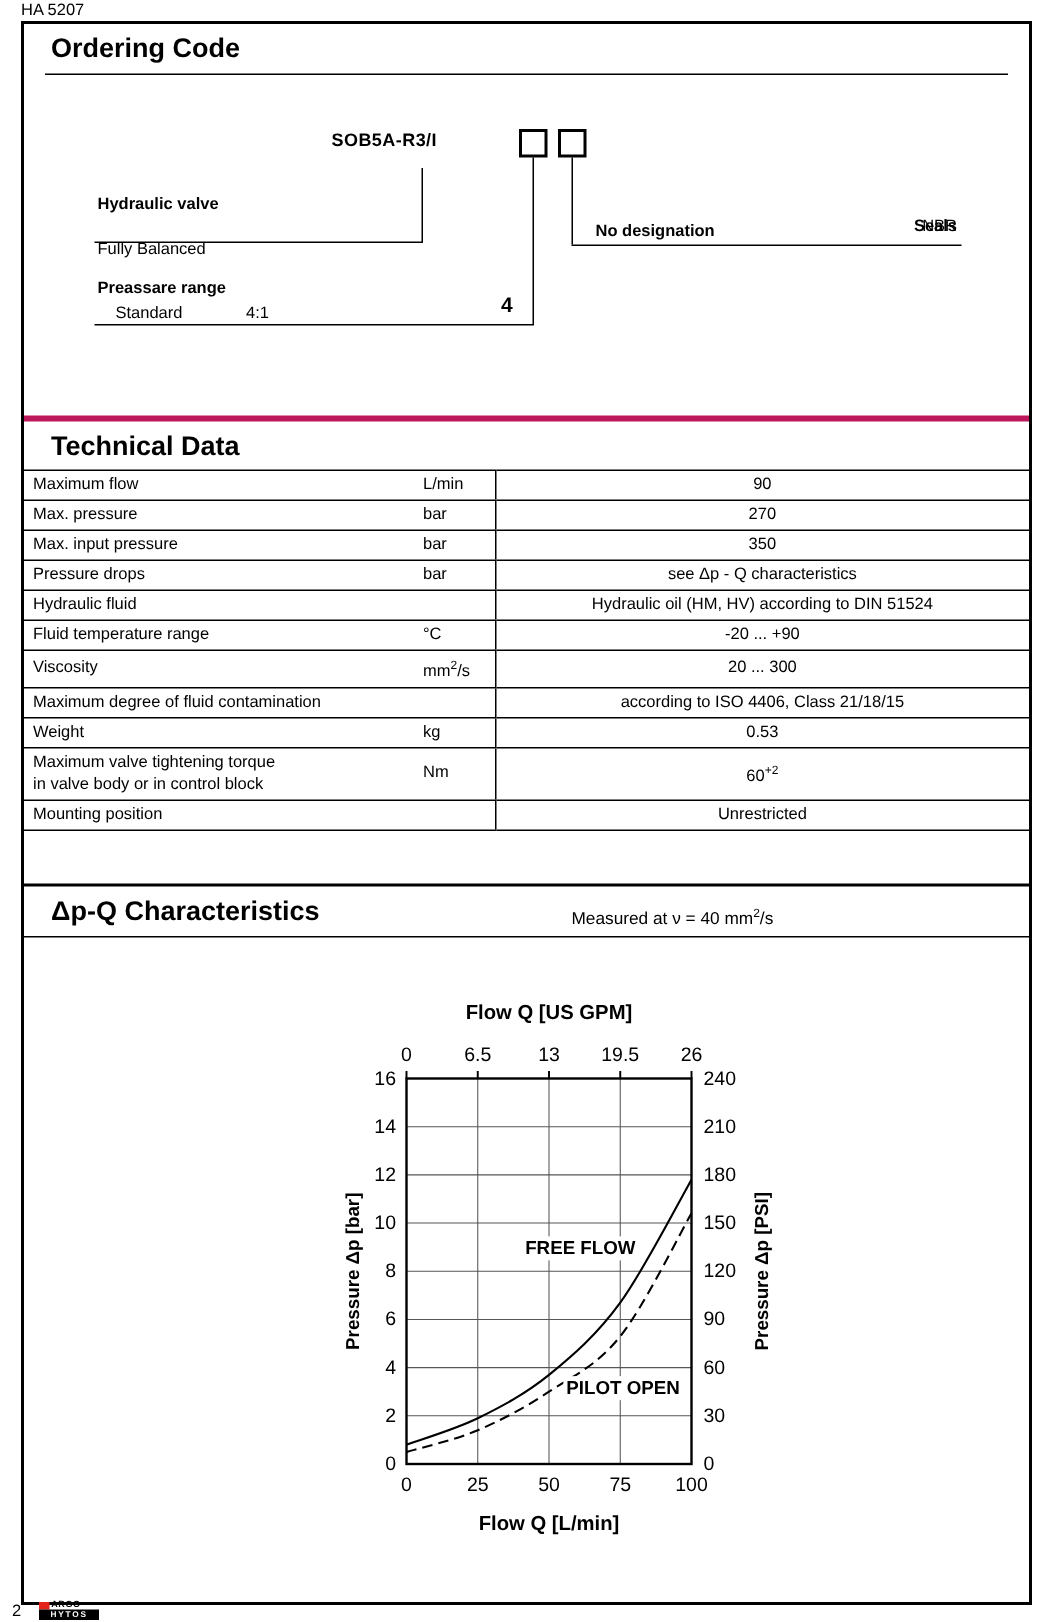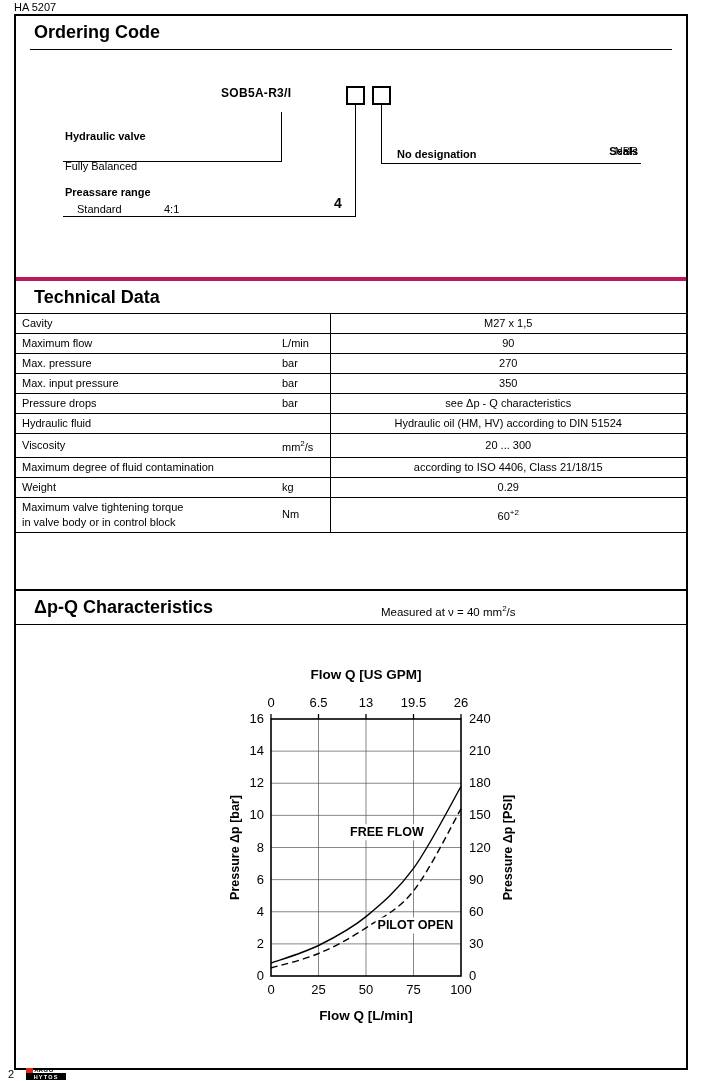--- a/index.html
+++ b/index.html
@@ -83,25 +83,20 @@
       <div class="oc-pcode">4</div>
       <div class="line-v" style="left:339px; top:89px; height:111px;"></div>
       <div class="line-h" style="left:47px; top:200px; width:293px;"></div>
     </div>
 
     <div class="sec sec-technical">
       <h2 class="sec-title">Technical Data</h2>
       <table class="tech-table">
         <tbody>
             <tr>
-              <td class="t-label">Cavity</td>
-              <td class="t-unit"></td>
-              <td class="t-value">M27 x 1,5</td>
-            </tr>
-            <tr>
               <td class="t-label">Maximum flow</td>
               <td class="t-unit">L/min</td>
               <td class="t-value">90</td>
             </tr>
             <tr>
               <td class="t-label">Max. pressure</td>
               <td class="t-unit">bar</td>
               <td class="t-value">270</td>
             </tr>
             <tr>
@@ -113,39 +108,49 @@
               <td class="t-label">Pressure drops</td>
               <td class="t-unit">bar</td>
               <td class="t-value">see Δp - Q  characteristics</td>
             </tr>
             <tr>
               <td class="t-label">Hydraulic fluid</td>
               <td class="t-unit"></td>
               <td class="t-value">Hydraulic oil (HM, HV) according to DIN 51524</td>
             </tr>
             <tr>
+              <td class="t-label">Fluid temperature range</td>
+              <td class="t-unit">°C</td>
+              <td class="t-value">-20 ... +90</td>
+            </tr>
+            <tr>
               <td class="t-label">Viscosity</td>
               <td class="t-unit">mm<sup>2</sup>/s</td>
               <td class="t-value">20 ... 300</td>
             </tr>
             <tr>
               <td class="t-label">Maximum degree of fluid contamination</td>
               <td class="t-unit"></td>
               <td class="t-value">according to ISO 4406, Class 21/18/15</td>
             </tr>
             <tr>
               <td class="t-label">Weight</td>
               <td class="t-unit">kg</td>
-              <td class="t-value">0.29</td>
+              <td class="t-value">0.53</td>
             </tr>
             <tr>
               <td class="t-label">Maximum valve tightening torque
 in valve body or in control block</td>
               <td class="t-unit">Nm</td>
               <td class="t-value">60<sup>+2</sup></td>
+            </tr>
+            <tr>
+              <td class="t-label">Mounting position</td>
+              <td class="t-unit"></td>
+              <td class="t-value">Unrestricted</td>
             </tr>
           </tbody>
       </table>
     </div>
 
     <div class="sec sec-dpq">
       <h2 class="sec-title">Δp-Q Characteristics</h2>
       <div class="note"><span>Measured at ν = 40 mm</span><sup>2</sup><span>/s</span></div>
       <div class="dpq-rule"></div>
       <svg id="dpq-chart-svg" class="chart-svg" width="300" height="372" viewBox="0 0 300 372" style="font-family:'Liberation Sans',sans-serif;">

